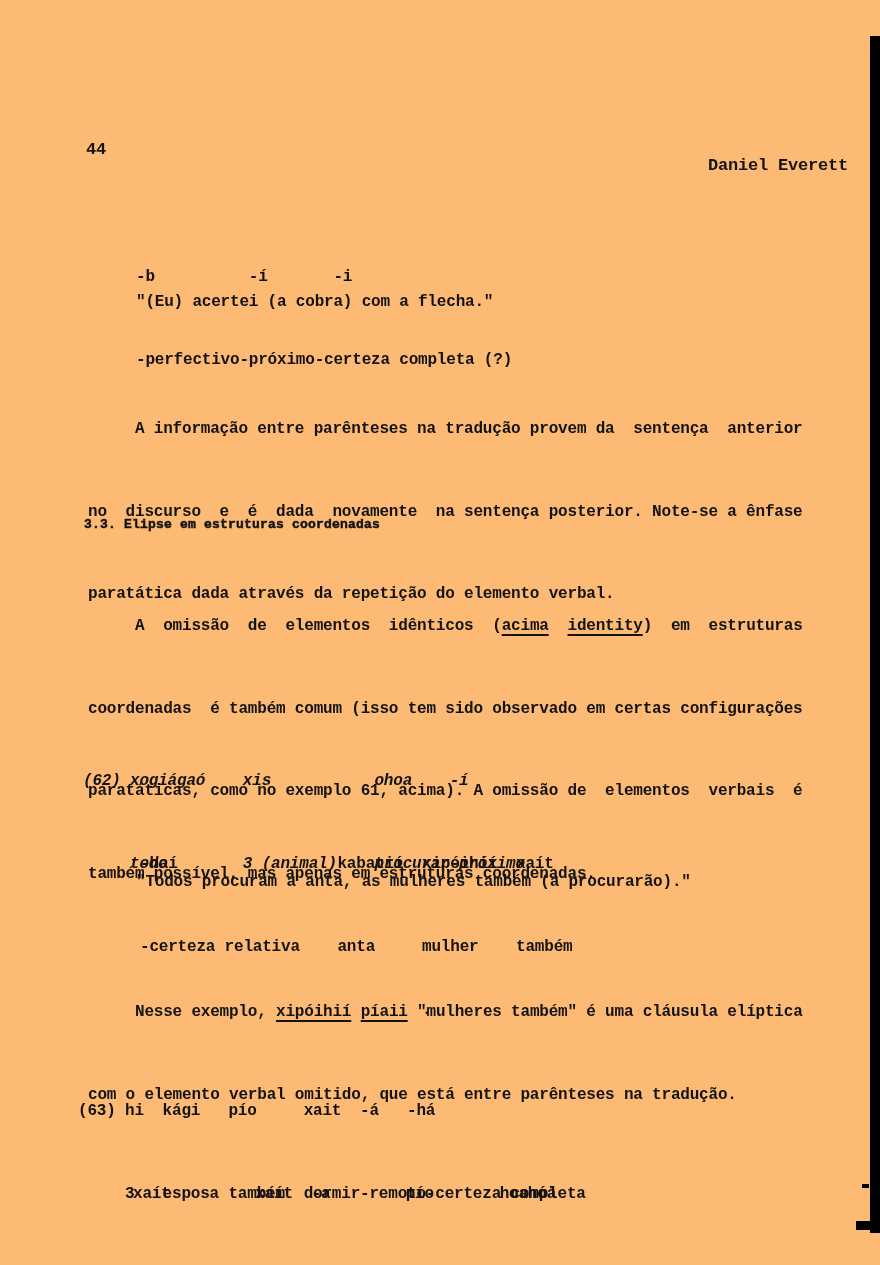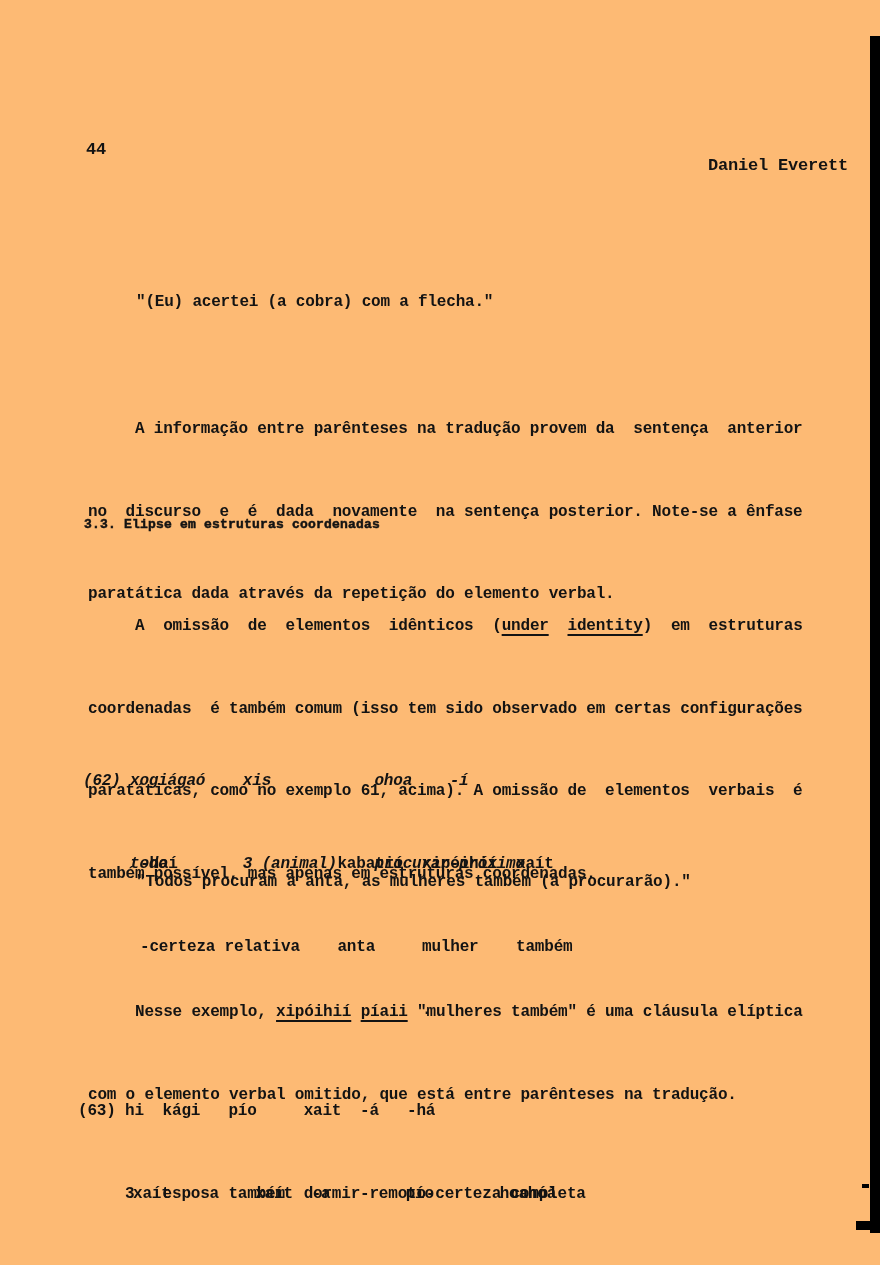--- a/index.html
+++ b/index.html
@@ -43,32 +43,36 @@
   }
 </style>
 </head>
 <body>
 
 <div class="page">
 
   <div class="tb hdr" style="left:86px; top:136px;">44</div>
   <div class="tb hdr" style="right:32px; top:152px; text-align:left;">Daniel Everett</div>
 
+  <div class="tb" style="left:136px; top:209px;">
+    <div>-b          -í       -i</div>
+    <div>-perfectivo-próximo-certeza completa (?)</div>
+  </div>
   <div class="tb" style="left:136px; top:289px;">"(Eu) acertei (a cobra) com a flecha."</div>
 
   <div class="tb" style="left:88px; top:361px;">
     <div>     A informação entre parênteses na tradução provem da  sentença  anterior</div>
     <div>no  discurso  e  é  dada  novamente  na sentença posterior. Note-se a ênfase</div>
     <div>paratática dada através da repetição do elemento verbal.</div>
   </div>
 
   <div class="tb heading" style="left:84px; top:511px;">3.3. Elipse em estruturas coordenadas</div>
 
   <div class="tb" style="left:88px; top:558px;">
-    <div><span>     A  omissão  de  elementos  idênticos  (</span><span class="u">under</span><span>  </span><span class="u">identity</span><span>)  em  estruturas</span></div>
+    <div><span>     A  omissão  de  elementos  idênticos  (</span><span class="u">acima</span><span>  </span><span class="u">identity</span><span>)  em  estruturas</span></div>
     <div>coordenadas  é também comum (isso tem sido observado em certas configurações</div>
     <div>paratáticas, como no exemplo 61, acima). A omissão de  elementos  verbais  é</div>
     <div>também possível, mas apenas em estruturas coordenadas.</div>
   </div>
 
   <div class="tb" style="left:83px; top:713px;font-style:italic;">
     <div>(62) xogiágaó    xis           ohoa    -í</div>
     <div>     todo        3 (animal)    procurar-próximo</div>
   </div>
   <div class="tb" style="left:140px; top:796px;">

